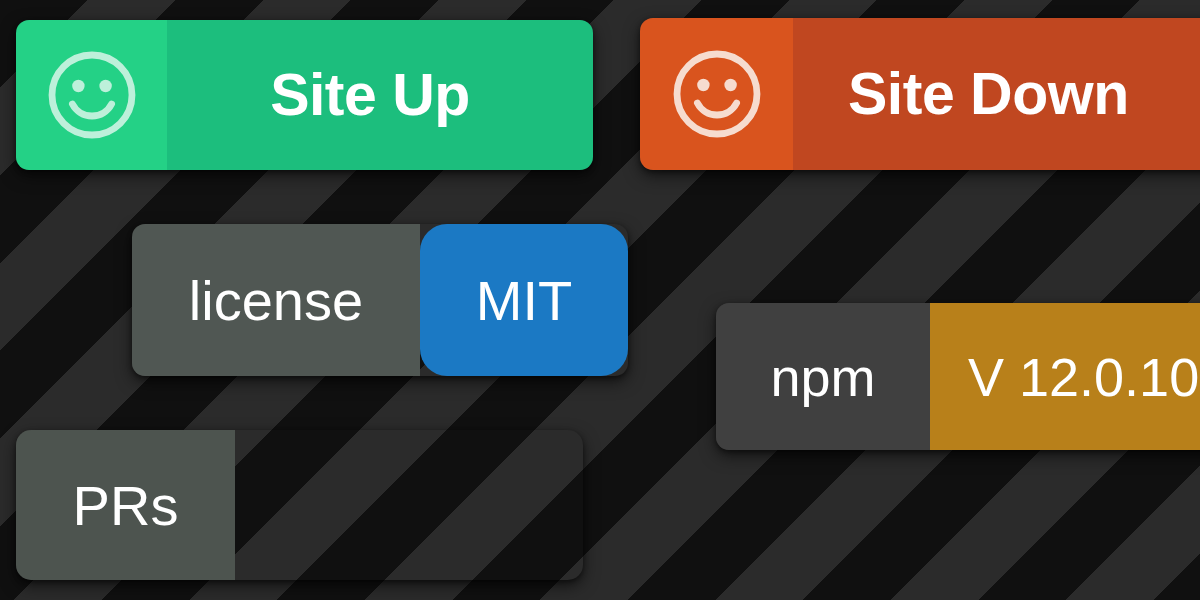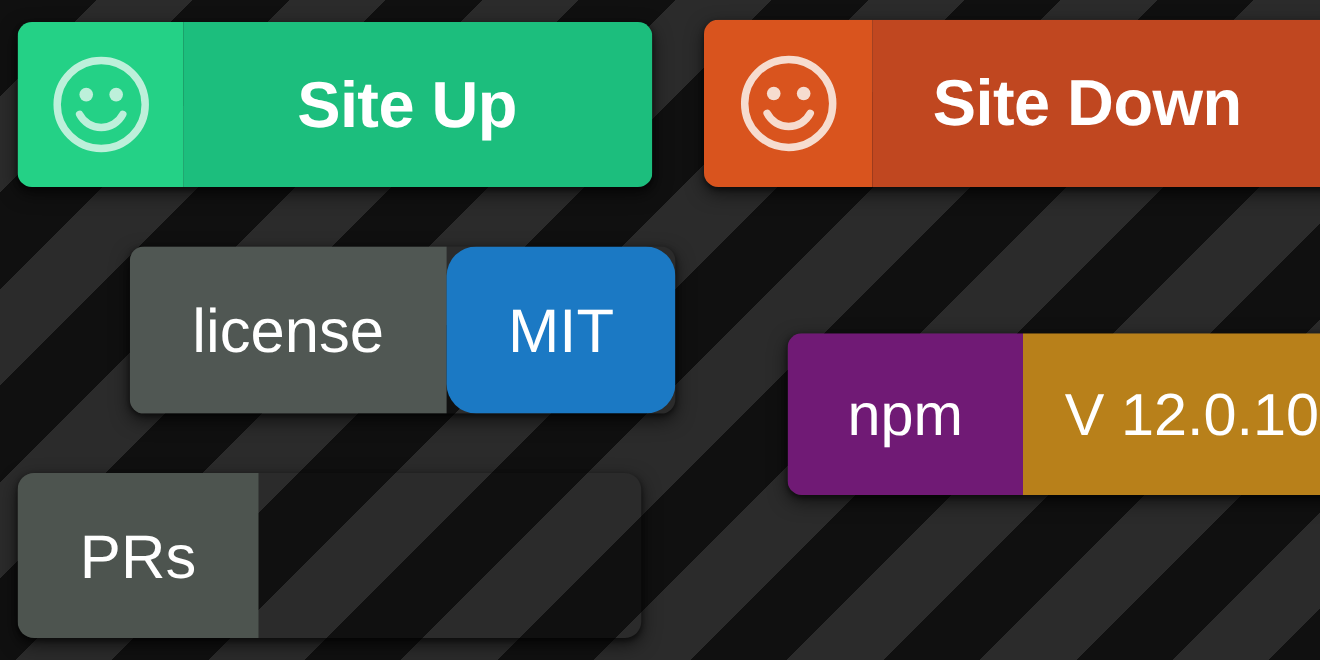--- a/index.html
+++ b/index.html
@@ -104,21 +104,21 @@
     background: #c04720;
     font-size: 59px;
     font-weight: bold;
     letter-spacing: -0.5px;
     justify-content: flex-start;
     padding-left: 55px;
   }
 
   
   #badge-license {
-    left: 118px;
+    left: 132px;
     top: 224px;
     width: 496px;
     height: 152px;
   }
   #badge-license .part-label {
     width: 288px;
     background: #505753;
     font-size: 56px;
     font-weight: normal;
   }
@@ -132,21 +132,21 @@
 
   
   #badge-npm {
     left: 716px;
     top: 303px;
     width: 530px;
     height: 147px;
   }
   #badge-npm .part-label {
     width: 214px;
-    background: #701a75;
+    background: #404040;
     font-size: 54px;
     font-weight: normal;
   }
   #badge-npm .part-value {
     flex: 1;
     background: #b8801a;
     font-size: 54px;
     font-weight: normal;
     justify-content: flex-start;
     padding-left: 38px;

